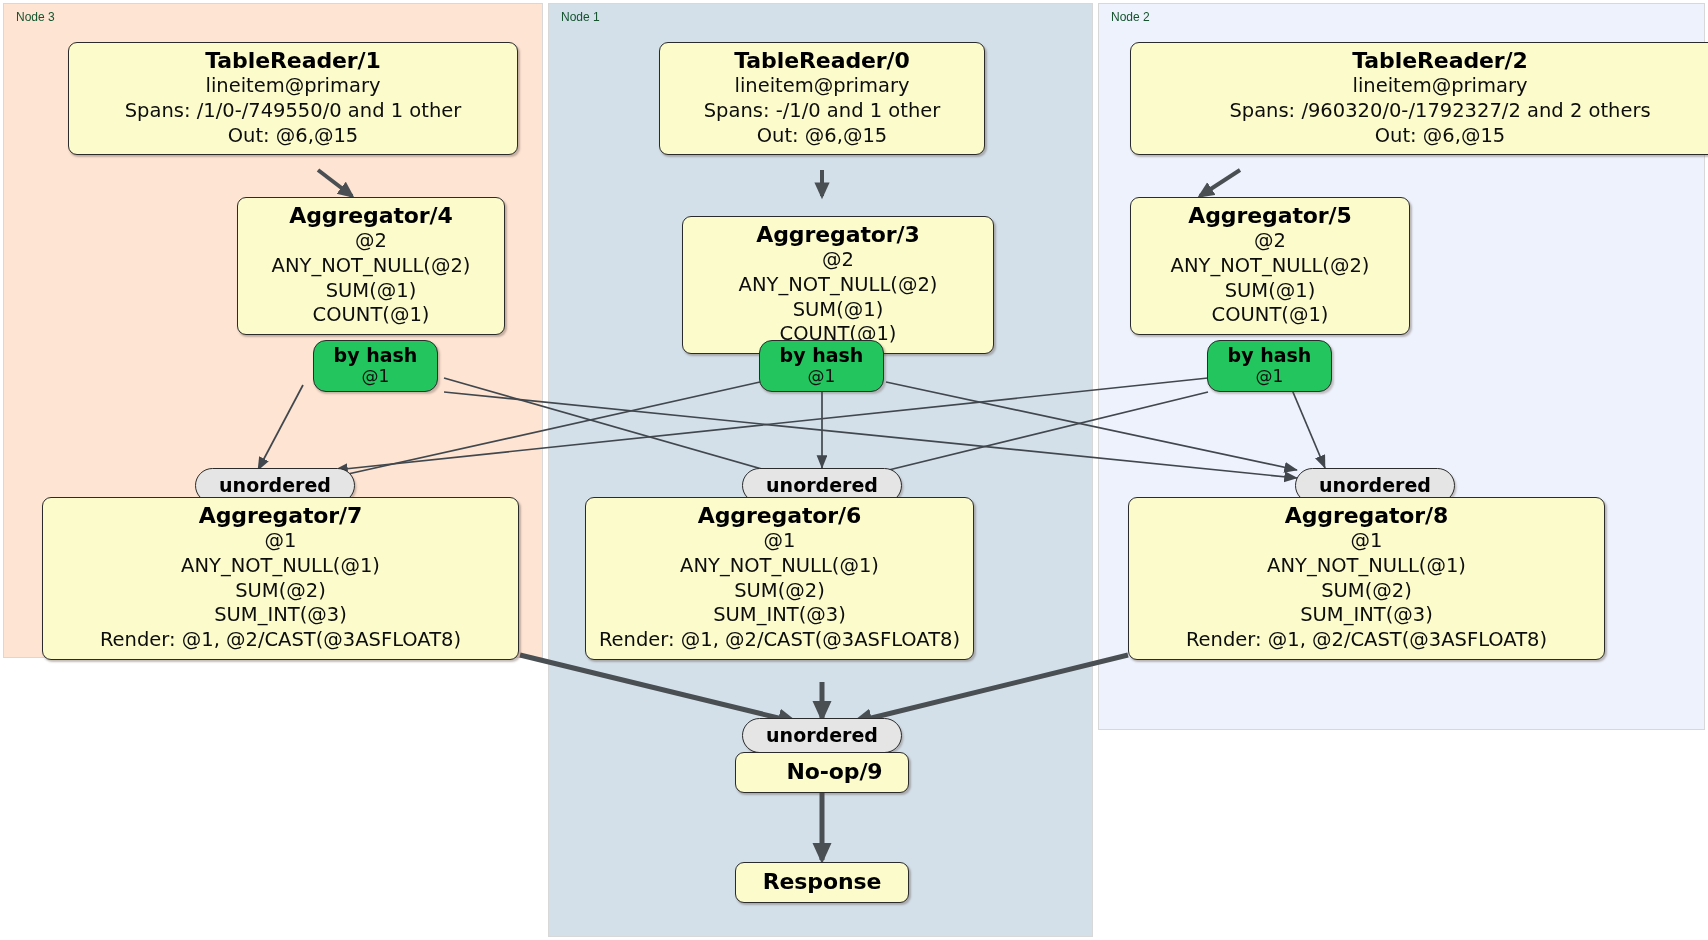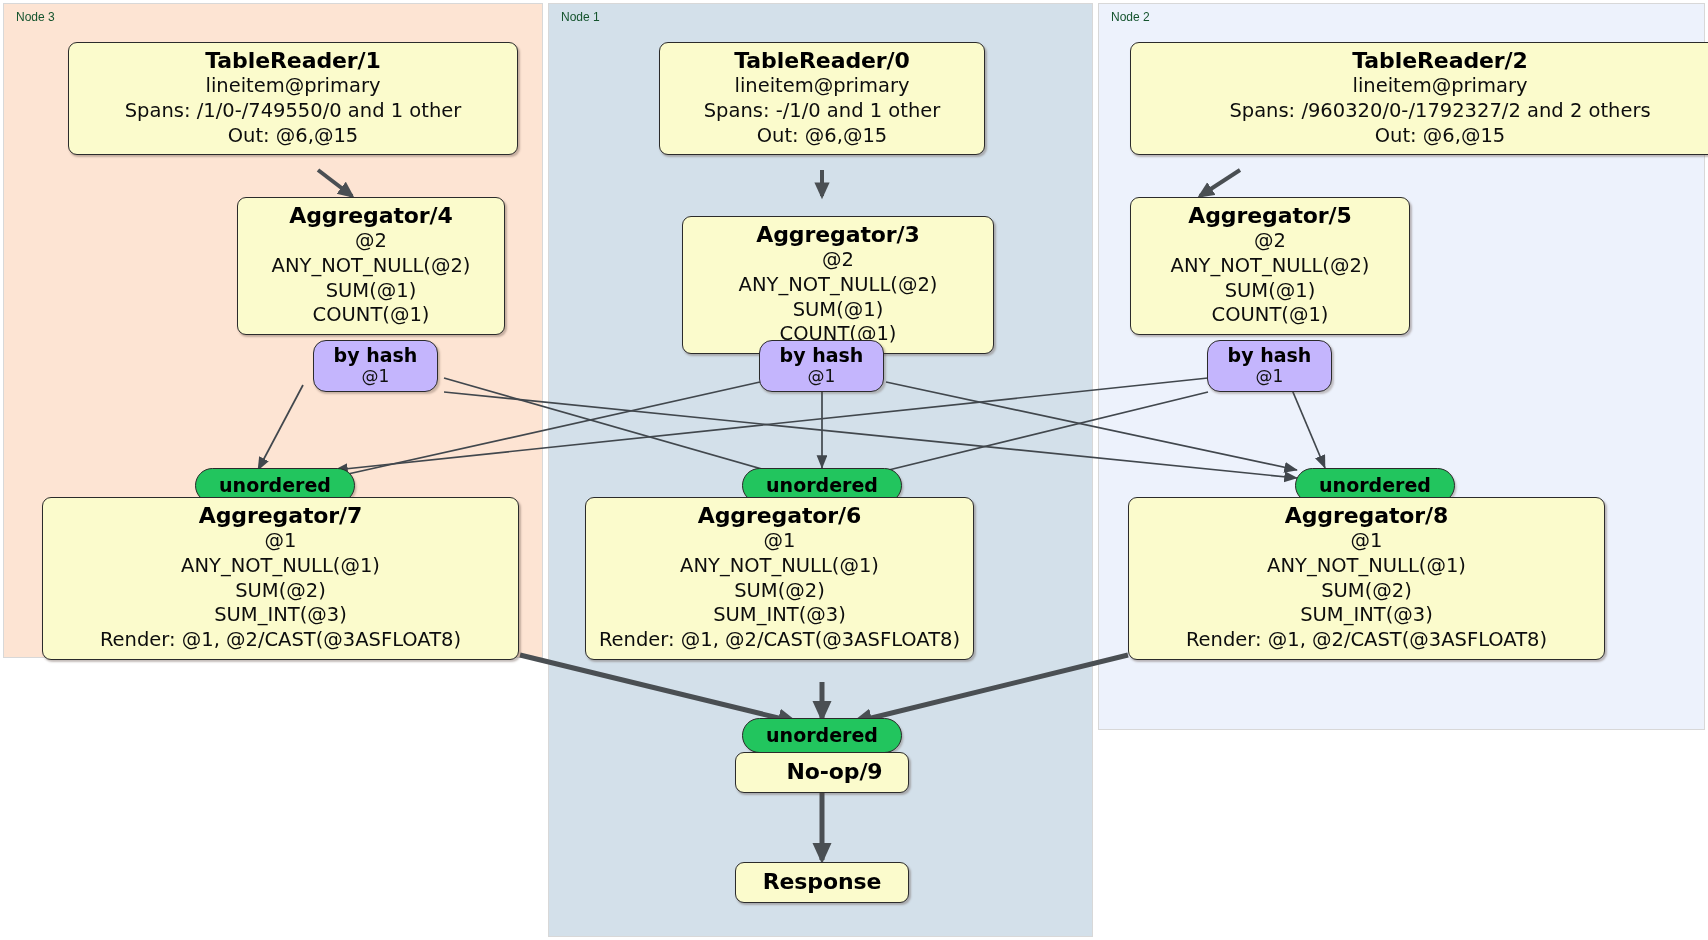--- a/index.html
+++ b/index.html
@@ -64,37 +64,37 @@
     box-sizing: border-box;
     border: 1.6px solid #2b2b2b;
     text-align: center;
     box-shadow: 1.5px 2px 2px rgba(90,70,60,0.3);
     display: flex;
     flex-direction: column;
     align-items: center;
     justify-content: center;
   }
   .pill-hash {
-    background: #c4b5fd;
+    background: #22c55e;
     border-radius: 13px;
     padding: 2px 0 4px 0;
   }
   .pill-hash .pill-main {
     font-weight: bold;
     font-size: 19px;
     line-height: 1.18;
     color: #000;
   }
   .pill-hash .pill-sub {
     font-size: 17px;
     line-height: 1.1;
     color: #111;
   }
   .pill-unordered {
-    background: #22c55e;
+    background: #e5e5e5;
     border-radius: 999px;
   }
   .pill-unordered .pill-main {
     font-weight: bold;
     font-size: 19px;
     color: #000;
     line-height: 1;
   }
   
   #edges {

